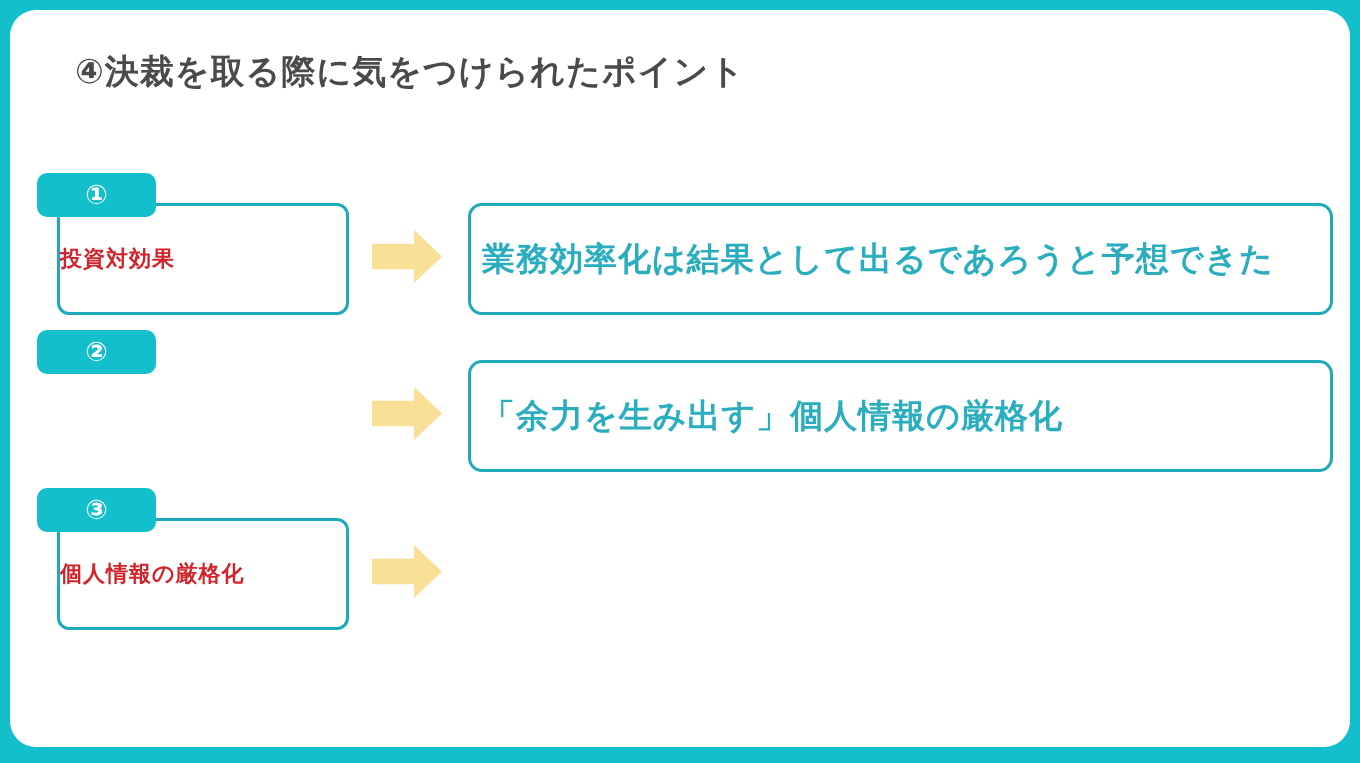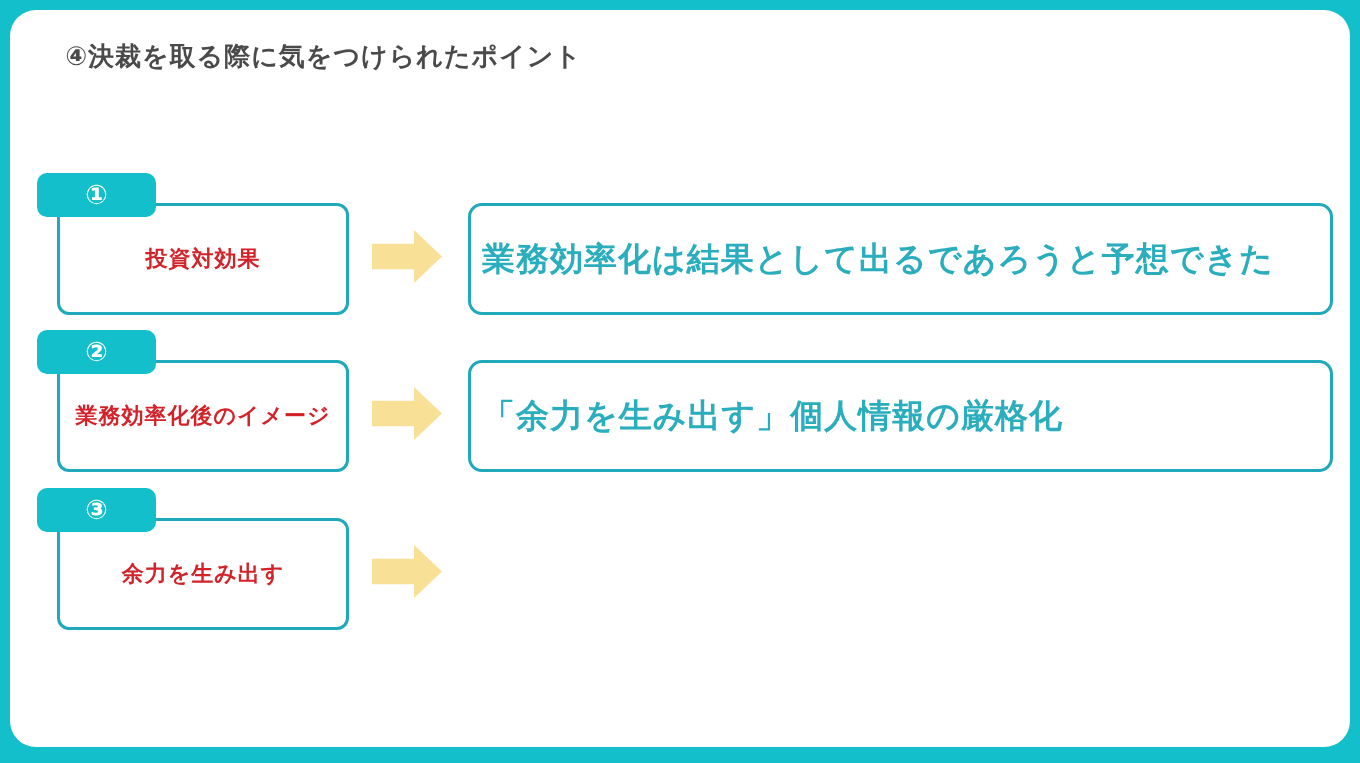--- a/index.html
+++ b/index.html
@@ -21,22 +21,22 @@
     top: 10px;
     right: 10px;
     bottom: 16px;
     background: #ffffff;
     border-radius: 26px;
   }
   .title {
     position: absolute;
     left: 54px;
     top: 28px;
-    margin: 1px;
-    font-size: 26px;
+    margin: 11px;
+    font-size: 34px;
     font-weight: bold;
     color: var(--title-gray, #4a4a4a);
     letter-spacing: 1px;
   }
   .row {
     position: absolute;
     left: 0;
     width: 100%;
     height: 150px;
   }
@@ -66,21 +66,21 @@
     left: 47px;
     top: 30px;
     width: 292px;
     height: 112px;
     background: #ffffff;
     border: 3px solid var(--box-border-teal, #1fa9ba);
     border-radius: 12px;
     box-sizing: border-box;
     display: flex;
     align-items: center;
-    justify-content: center;
+    justify-content: flex-start;
     z-index: 1;
   }
   .topic-label {
     color: var(--red-text, #d2232a);
     font-size: 22px;
     font-weight: bold;
     letter-spacing: 1px;
     text-align: center;
   }
   .arrow {
@@ -132,33 +132,30 @@
       <div class="arrow"></div>
       <div class="result-box">
         <span class="result-label">業務効率化は結果として出るであろうと予想できた</span>
       </div>
     </section>
 
     <section class="row r2">
       <div class="badge">
         <span>②</span>
       </div>
-      <div class="topic-box">
-        <span class="topic-label">業務効率化後のイメージ</span>
-      </div>
       <div class="arrow"></div>
       <div class="result-box">
         <span class="result-label">「余力を生み出す」個人情報の厳格化</span>
       </div>
     </section>
 
     <section class="row r3">
       <div class="badge">
         <span>③</span>
       </div>
       <div class="topic-box">
-        <span class="topic-label">余力を生み出す</span>
+        <span class="topic-label">個人情報の厳格化</span>
       </div>
       <div class="arrow"></div>
     </section>
 
   </div>
 </div>
 
 </body></html>

